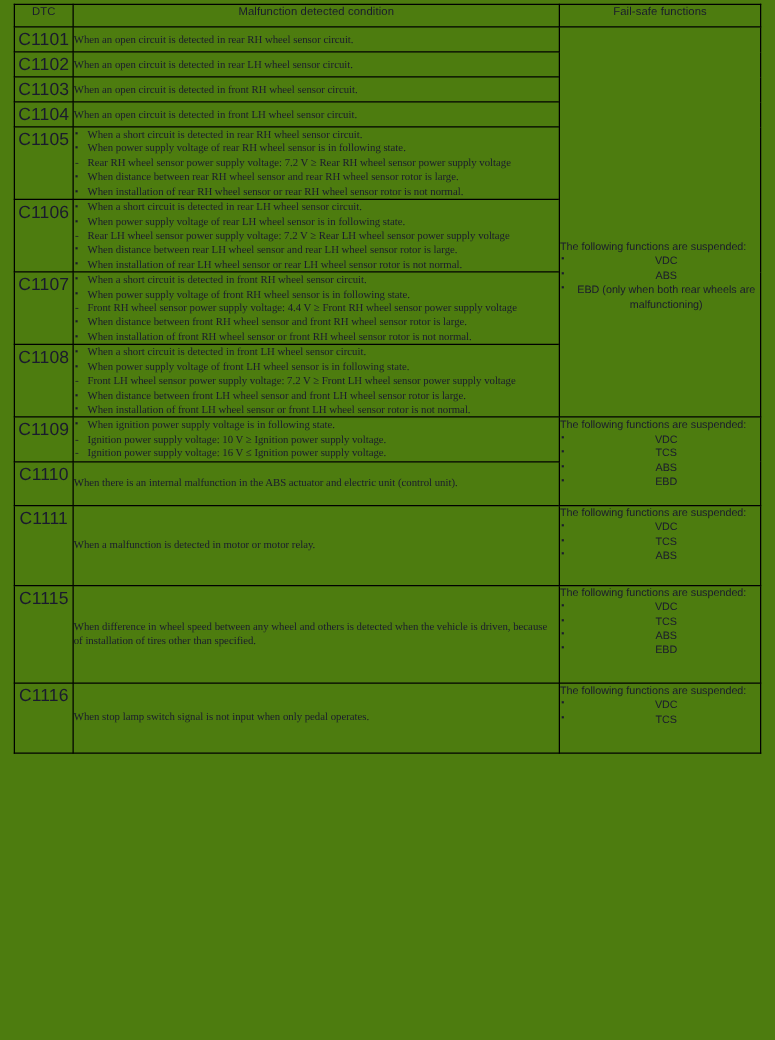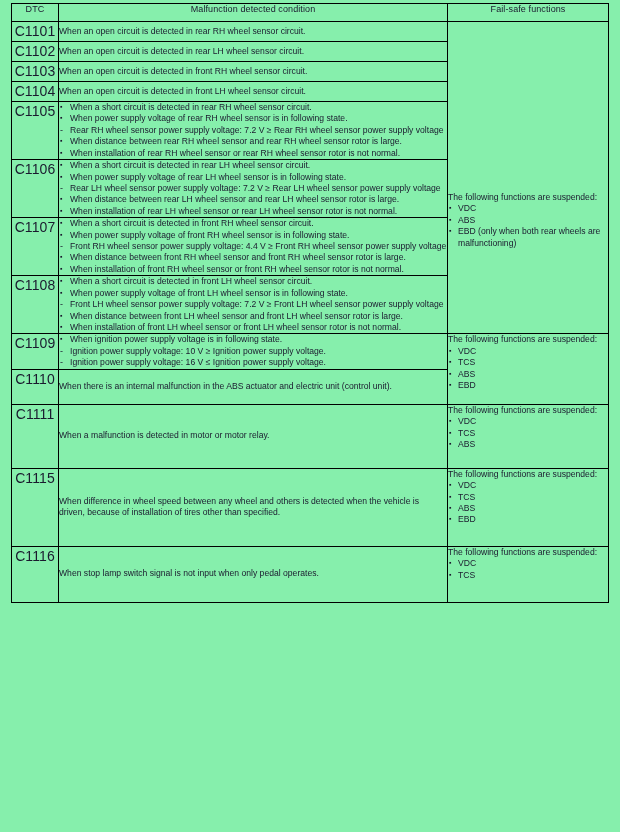--- a/index.html
+++ b/index.html
@@ -11,21 +11,21 @@
     width: 620px;
     height: 832px;
     font-family: "Liberation Sans", sans-serif;
     color: #1a1a2e;
     overflow: hidden;
   }
   .sheet {
     position: relative;
     width: 620px;
     height: 832px;
-    background: #86efac;
+    background: #4d7c0f;
   }
   table.dtc-table {
     position: absolute;
     left: 11px;
     top: 3px;
     width: 597px;
     border-collapse: collapse;
     table-layout: fixed;
     font-size: 8.6px;
     line-height: 1.33;
@@ -49,20 +49,21 @@
   }
 
   td.dtc-cell {
     text-align: center;
     vertical-align: middle;
     font-size: 14px;
     letter-spacing: 0.1px;
   }
   td.cond-cell {
     padding: 3.5px 6px 3.5px 7px;
+    font-family: Liberation Serif, serif;
   }
   td.cond-cell.mid {
     vertical-align: middle;
   }
   td.fail-cell {
     padding: 3.5px 5px 3.5px 7px;
     vertical-align: top;
   }
 
   .simple-line {
@@ -106,20 +107,21 @@
     font-size: 9px;
   }
   .fail-head {
     margin: 0 0 0 0;
     padding: 0;
   }
   ul.flist {
     list-style: none;
     margin: 0;
     padding: 0;
+    text-align: center;
   }
   ul.flist > li {
     position: relative;
     padding-left: 10px;
   }
   ul.flist > li > .mk::before {
     content: "\25AA";
     font-size: 7px;
     position: absolute;
     left: 1px;

